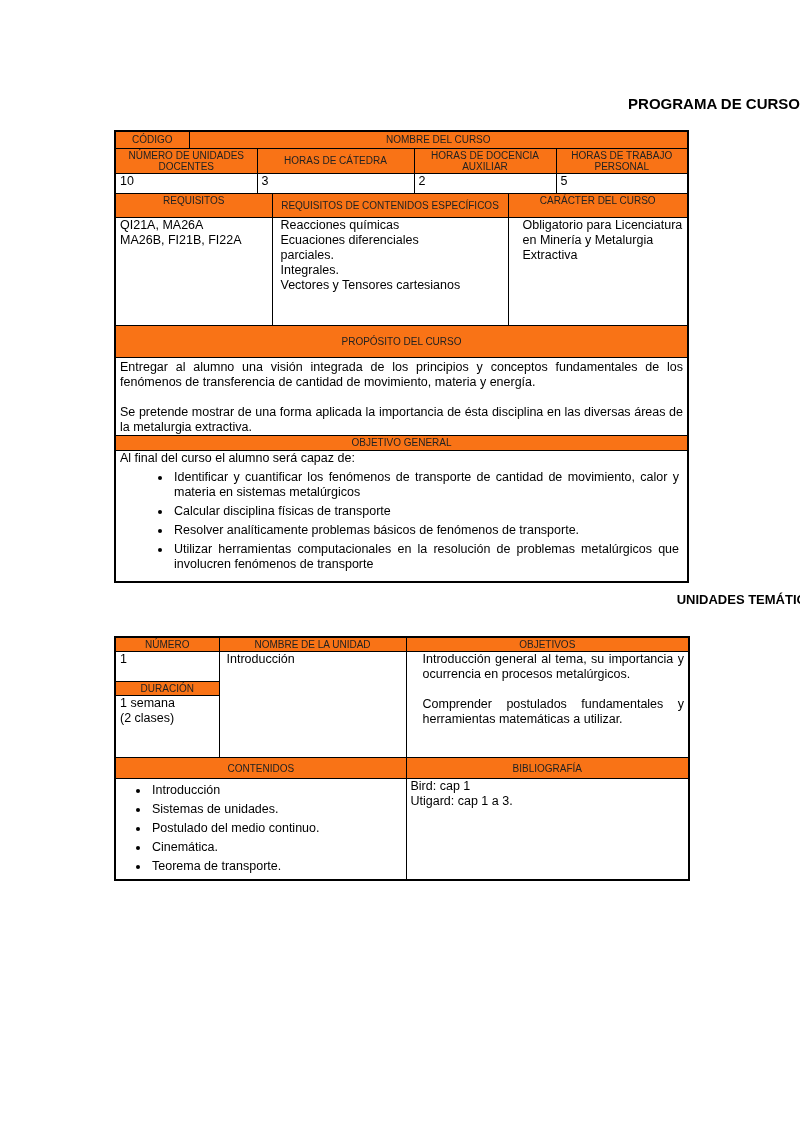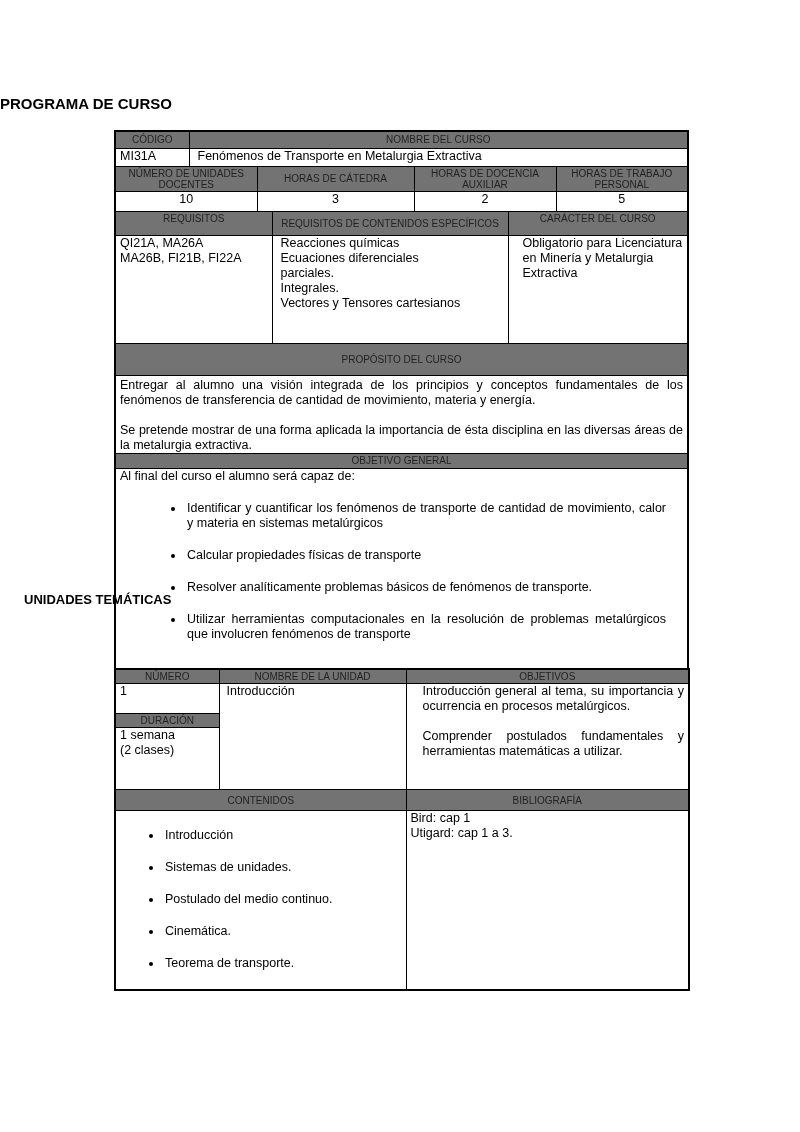--- a/index.html
+++ b/index.html
@@ -1,26 +1,26 @@
 <!DOCTYPE html>
 <html><head>
 <meta charset="utf-8">
 <style>
   html, body { margin: 0; padding: 0; background: #ffffff; }
   body { width: 800px; height: 1132px; position: relative; font-family: "Liberation Sans", sans-serif; color: #000; }
-  .title { position: absolute; left: 0; width: 800px; text-align: left; font-weight: bold; font-size: 15px; }
+  .title { position: absolute; left: 0; width: 800px; text-align: right; font-weight: bold; font-size: 15px; }
   .t1 { top: 95px; }
   .t2 { top: 592px; font-size: 13px; margin-left: 24px; }
   table { position: absolute; border-collapse: collapse; table-layout: fixed; left: 114px; }
   td { border: 1px solid #000; padding: 0 4px; vertical-align: top; font-size: 12.5px; line-height: 15px; }
-  .hd { background: #737373; text-align: center; font-size: 10px; line-height: 11px; color: #222; padding: 1px 2px; vertical-align: middle; }
-  .c { text-align: center; }
+  .hd { background: #f97316; text-align: center; font-size: 10px; line-height: 11px; color: #222; padding: 1px 2px; vertical-align: middle; }
+  .c { }
   .outer { border: 2px solid #000; }
   ul { margin: 0; padding-left: 32px; }
-  ul li { margin: 17px; padding-left: 2px; }
+  ul li { margin: 4px; padding-left: 2px; }
   .obj ul { padding-left: 48px; }
   .just { text-align: justify; }
   p { margin: 0; }
   .gap { height: 15px; }
 </style>
 </head>
 <body>
 
 <div class="title t1">PROGRAMA DE CURSO</div>
 
@@ -31,24 +31,20 @@
       <col style="width:15px">
       <col style="width:142px">
       <col style="width:94px">
       <col style="width:48px">
       <col style="width:132px">
   </colgroup>
   <tbody>
       <tr style="height:17px">
     <td class="hd">CÓDIGO</td>
     <td class="hd" colspan="6">NOMBRE DEL CURSO</td>
-  </tr>
-  <tr style="height:18px">
-    <td>MI31A</td>
-    <td colspan="6" style="padding-left:8px">Fenómenos de Transporte en Metalurgia Extractiva</td>
   </tr>
   <tr style="height:24px">
     <td class="hd" colspan="2">NÚMERO DE UNIDADES DOCENTES</td>
     <td class="hd" colspan="2">HORAS DE CÁTEDRA</td>
     <td class="hd" colspan="2">HORAS DE DOCENCIA AUXILIAR</td>
     <td class="hd">HORAS DE TRABAJO PERSONAL</td>
   </tr>
   <tr style="height:20px">
     <td class="c" colspan="2">10</td>
     <td class="c" colspan="2">3</td>
@@ -80,36 +76,36 @@
     <td colspan="7" class="just" style="padding-top:2px">
       <p>Entregar al alumno una visión integrada de los principios y conceptos fundamentales de los fenómenos de transferencia de cantidad de movimiento, materia y energía.</p>
       <div class="gap"></div>
       <p>Se pretende mostrar de una forma aplicada la importancia de ésta disciplina en las diversas áreas de la metalurgia extractiva.</p>
     </td>
   </tr>
   <tr style="height:15px">
     <td class="hd" colspan="7">OBJETIVO GENERAL</td>
   </tr>
   <tr>
-    <td colspan="7" class="just obj" style="padding-bottom:12px">
+    <td colspan="7" class="just obj" style="padding-bottom:5px">
       <div>Al final del curso el alumno será capaz de:</div>
       <ul>
         <li style="margin-bottom:2px">Identificar y cuantificar los fenómenos de transporte de cantidad de movimiento, calor y materia en sistemas metalúrgicos</li>
-        <li style="margin-bottom:2px">Calcular propiedades físicas de transporte</li>
+        <li style="margin-bottom:2px">Calcular disciplina físicas de transporte</li>
         <li style="margin-bottom:2px">Resolver analíticamente problemas básicos de fenómenos de transporte.</li>
         <li>Utilizar herramientas computacionales en la resolución de problemas metalúrgicos que involucren fenómenos de transporte</li>
       </ul>
     </td>
   </tr>
 </tbody>
   </table>
 
 <div class="title t2">UNIDADES TEMÁTICAS</div>
 
-<table style="top:668px; width:574px;" class="outer">
+<table style="top:636px; width:574px;" class="outer">
   <colgroup>
     <col style="width:104px">
       <col style="width:187px">
       <col style="width:283px">
   </colgroup>
   <tbody>
       <tr style="height:13px">
     <td class="hd">NÚMERO</td>
     <td class="hd">NOMBRE DE LA UNIDAD</td>
     <td class="hd">OBJETIVOS</td>

